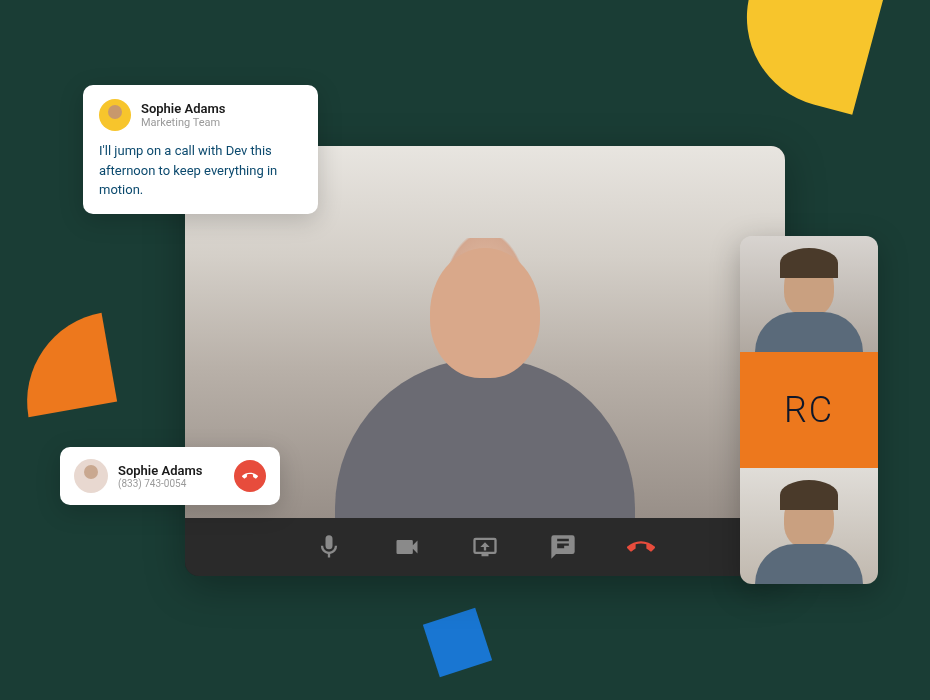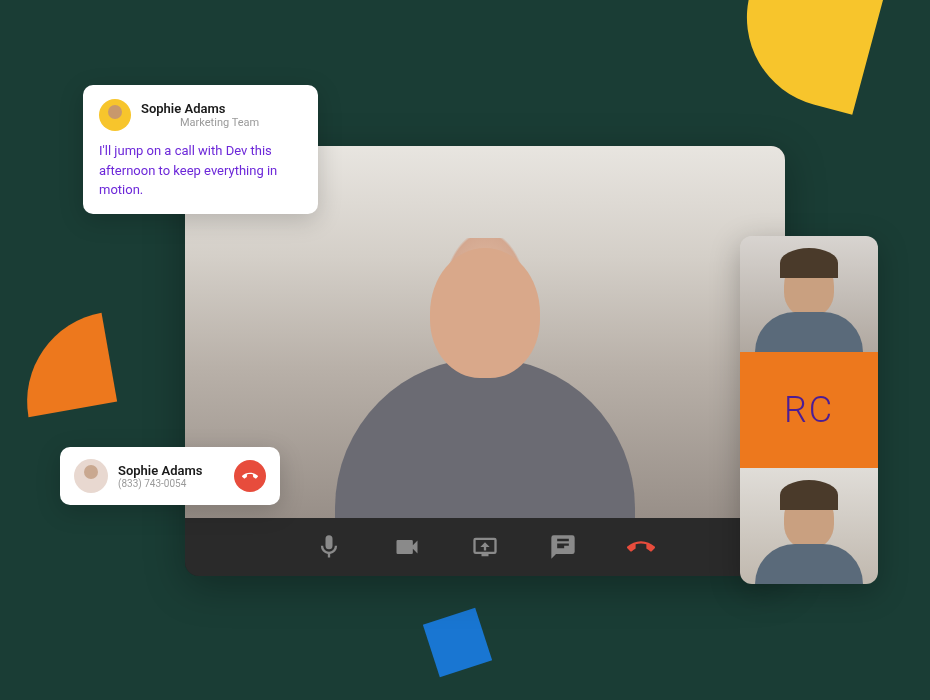--- a/index.html
+++ b/index.html
@@ -150,26 +150,25 @@
   border-radius: 50%;
 }
 .chat-name {
   font-size: 13px;
   font-weight: 600;
   color: #1a1a1a;
 }
 .chat-sub {
   font-size: 11px;
   color: #9a9a9a;
-  margin-left: 39px;
 }
 .chat-body {
   font-size: 13px;
   line-height: 1.5;
-  color: #6d28d9;
+  color: #0c4a6e;
 }
 
 
 .call-card {
   position: absolute;
   top: 447px;
   left: 60px;
   width: 220px;
   background: #fff;
   border-radius: 10px;
@@ -254,21 +253,21 @@
 .tile-body {
   position: absolute;
   bottom: 0;
   left: 15px;
   right: 15px;
   height: 40px;
   background: #5a6a7a;
   border-radius: 50px 50px 0 0;
 }
 .initials {
-  color: #4c1d95;
+  color: #0f172a;
   font-size: 36px;
   font-weight: 300;
   letter-spacing: 2px;
 }
 </style>
 </head>
 <body>
 
 <div class="shape-yellow"></div>
 <div class="shape-orange"></div>

